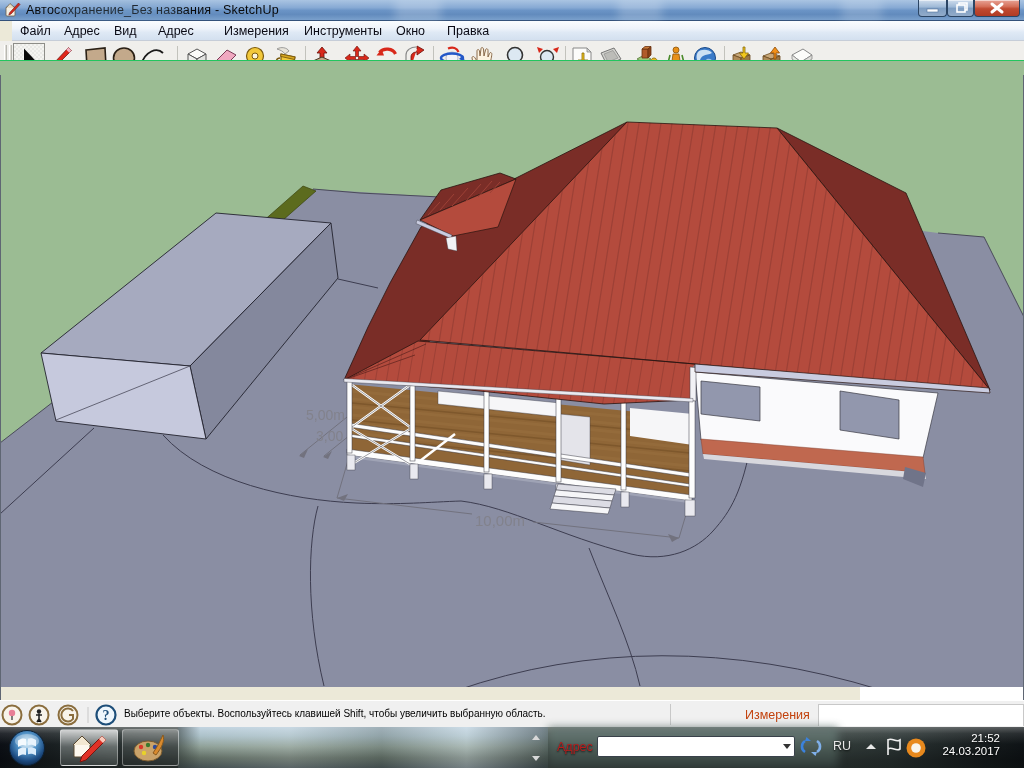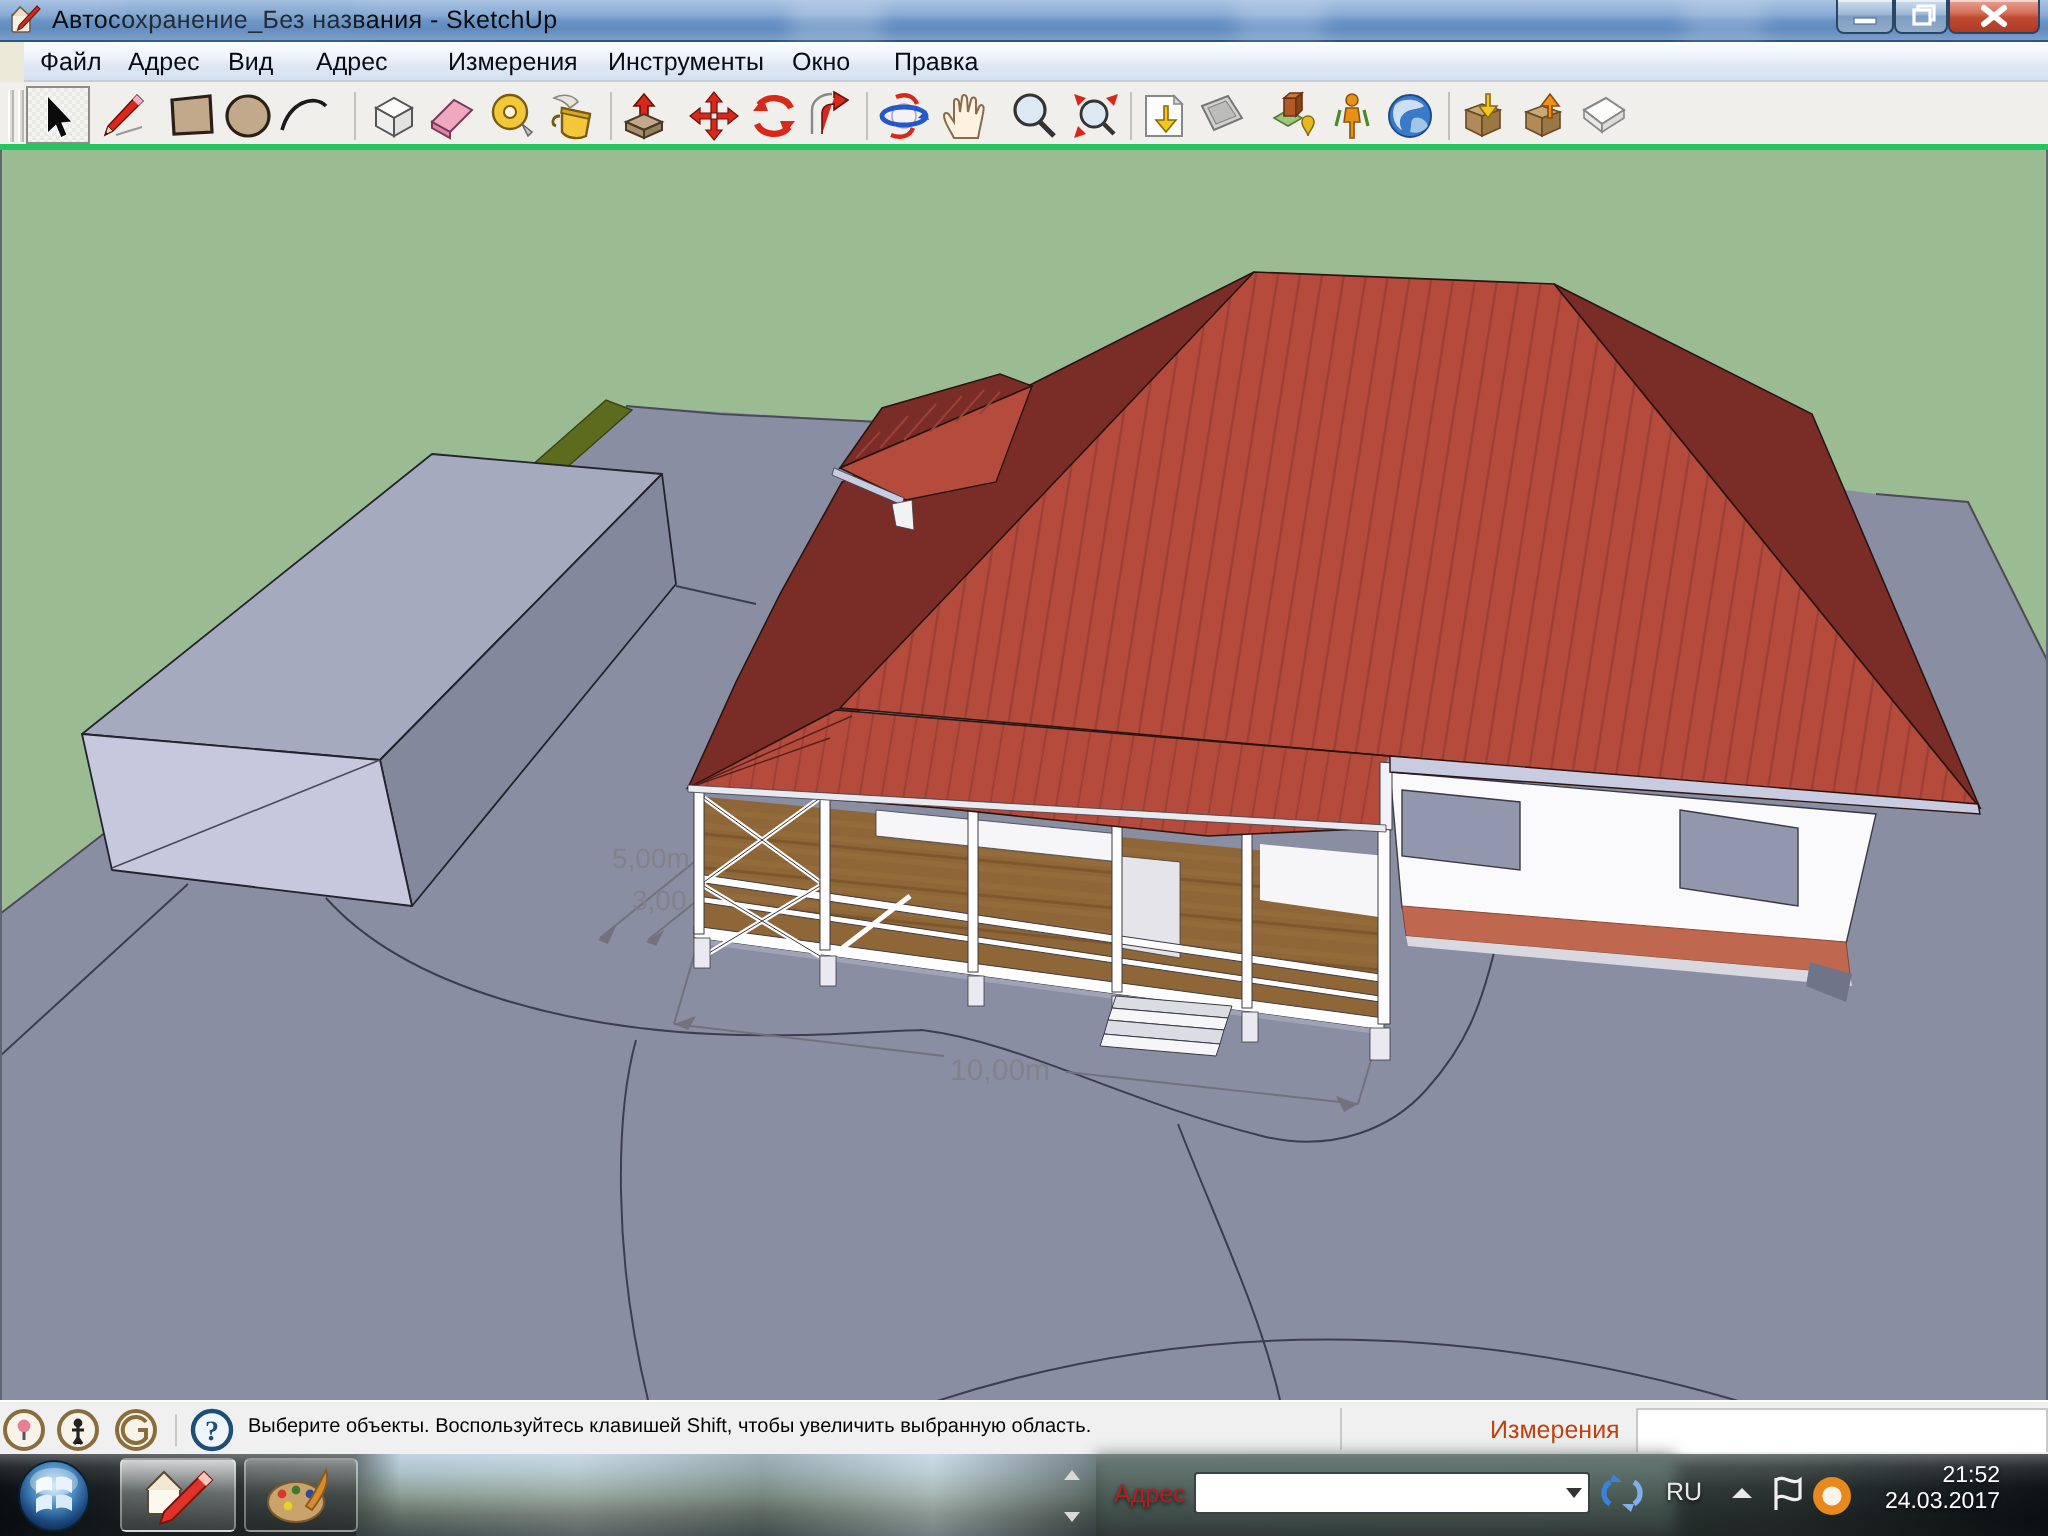--- a/index.html
+++ b/index.html
@@ -22,21 +22,21 @@
 border-bottom:1px solid #c6cdd8;font-size:12.5px;color:#0a0a14}
 #menubar span{position:absolute;top:3px}
 
 #toolbar{position:absolute;left:0;top:41px;width:1024px;height:33px;background:#f0efec;border-bottom:1px solid #a8a8a2}
 .grip{position:absolute;top:4px;width:3px;height:26px;border-left:1px solid #fff;border-right:1px solid #b8b8b2;background:#dddbd5}
 .tsep{position:absolute;top:5px;width:1px;height:24px;background:#c2c2bc}
 .ticn{position:absolute;top:4px;width:26px;height:26px}
 #selbtn{position:absolute;left:13px;top:2px;width:32px;height:29px;border:1px solid #8d8d88;
 background:repeating-conic-gradient(#e9e9e6 0% 25%,#f4f4f1 0% 50%) 0 0/4px 4px}
 
-#viewport{position:absolute;left:0;top:72px;width:1024px;height:626px;border-top:3px solid #22c55e}
+#viewport{position:absolute;left:0;top:60px;width:1024px;height:626px;border-top:1px solid #22c55e}
 #vedgeL{position:absolute;left:0;top:75px;width:1px;height:625px;background:#5f6673;z-index:5}
 #vedgeR{position:absolute;left:1023px;top:75px;width:1px;height:625px;background:#5f6673;z-index:5}
 
 #statusbar{position:absolute;left:0;top:700px;width:1024px;height:27px;background:#f0f0f0;border-top:1px solid #fff}
 #statusbar .msg{position:absolute;left:124px;top:7px;font-size:10px;color:#000000}
 #statusbar .izm{position:absolute;left:745px;top:7px;font-size:12.5px;color:#c2410c}
 #msgsep1{position:absolute;left:670px;top:3px;width:1px;height:21px;background:#c8c8c8}
 #measure{position:absolute;left:818px;top:3px;width:206px;height:22px;background:#fff;border:1px solid #c8c8c8;border-bottom:none}
 #sbicons{position:absolute;left:0;top:703px;width:124px;height:24px}
 

